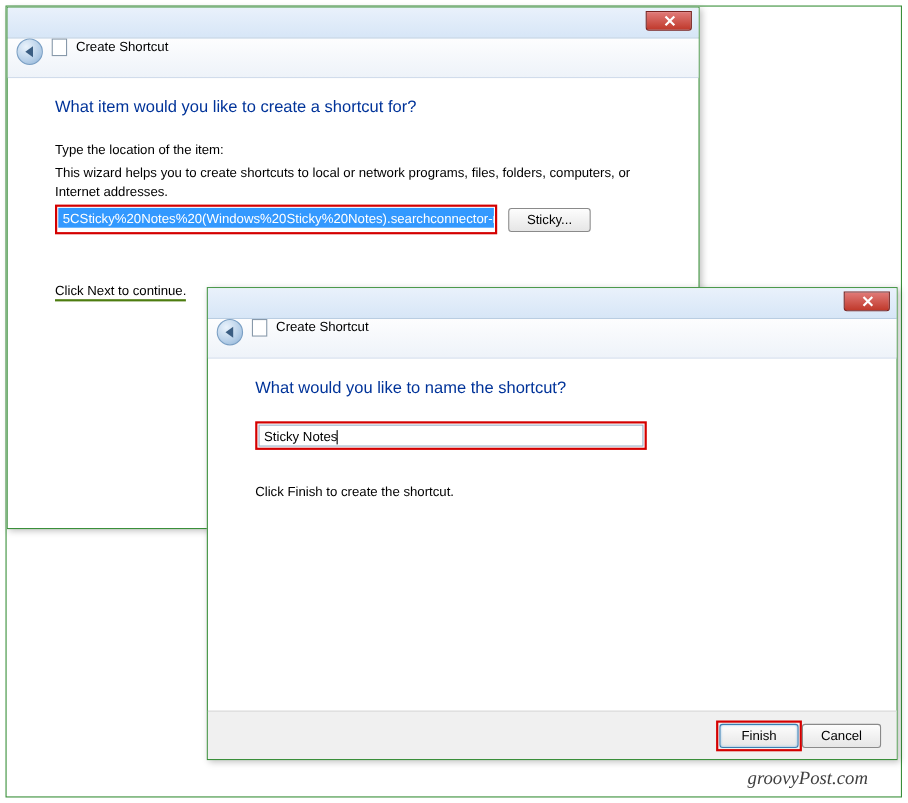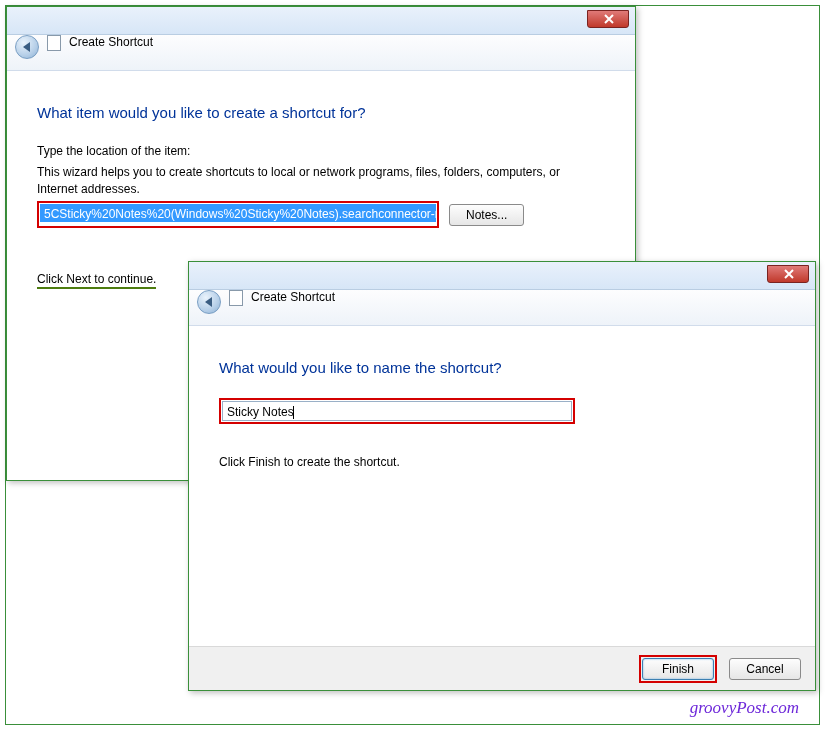--- a/index.html
+++ b/index.html
@@ -76,23 +76,24 @@
     width: 14px; height: 16px;
     background: #fff;
     border: 1px solid #8899aa;
     position: relative;
   }
   .header-title {
     font-size: 12px;
     color: #000;
   }
   .body {
-    padding: 33px 30px;
+    padding: 18px 30px;
     position: relative;
     height: calc(100% - 64px);
+    margin-left: 13px;
   }
   .front .body { height: calc(100% - 64px - 44px); }
   .heading {
     color: #003399;
     font-size: 15px;
     margin-bottom: 22px;
   }
   .para { color: #000; margin-bottom: 4px; line-height: 1.4; }
   .label { margin-top: 20px; margin-bottom: 4px; }
   .input-row { display: flex; align-items: center; gap: 10px; }
@@ -142,28 +143,28 @@
   .footer {
     position: absolute;
     bottom: 0; left: 0; right: 0;
     height: 44px;
     background: #f0f0f0;
     border-top: 1px solid #d9d9d9;
     display: flex;
     align-items: center;
     justify-content: flex-end;
     padding: 0 14px;
-    gap: 12px;
+    gap: 0;
   }
   .finish-hl { border: 2px solid #d40000; padding: 1px; }
   .watermark {
     position: absolute;
-    right: 20px; bottom: 6px;
+    right: 30px; bottom: 6px;
     font-size: 17px;
-    color: #6d28d9;
+    color: #404040;
     font-style: italic;
     font-family: Georgia, "Times New Roman", serif;
     z-index: 5;
   }
   .name-input-wrap { margin-top: 2px; }
   .cursor-bar {
     display: inline-block;
     width: 1px;
     height: 13px;
     background: #000;
@@ -190,21 +191,21 @@
       <div class="header-title">Create Shortcut</div>
     </div>
     <div class="body">
       <div class="heading">What item would you like to create a shortcut for?</div>
       <div class="para label">Type the location of the item:</div>
       <div class="para" style="max-width:540px;">This wizard helps you to create shortcuts to local or network programs, files, folders, computers, or Internet addresses.</div>
       <div class="input-row">
         <span class="hl-red">
           <span class="selected-text">5CSticky%20Notes%20(Windows%20Sticky%20Notes).searchconnector-ms</span>
         </span>
-        <button class="browse-btn">Notes...</button>
+        <button class="browse-btn">Sticky...</button>
       </div>
       <div class="continue-line">
         <span class="underline-red">Click Next to continue.</span>
       </div>
     </div>
   </div>
 
   <div class="dialog front">
     <div class="titlebar">
       <div class="close-btn">

